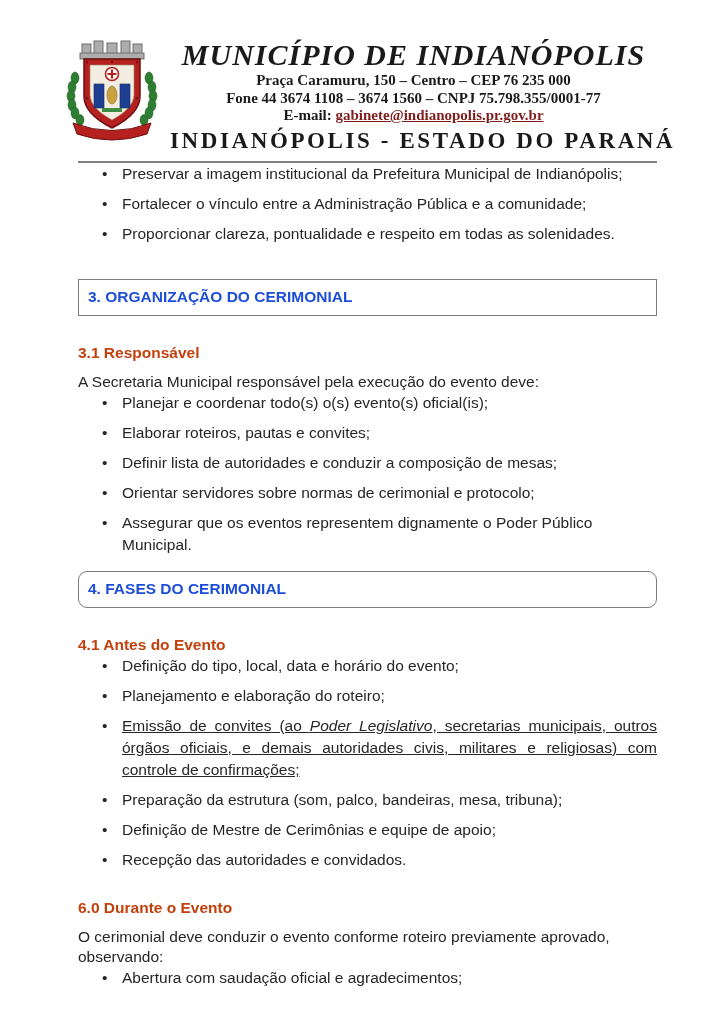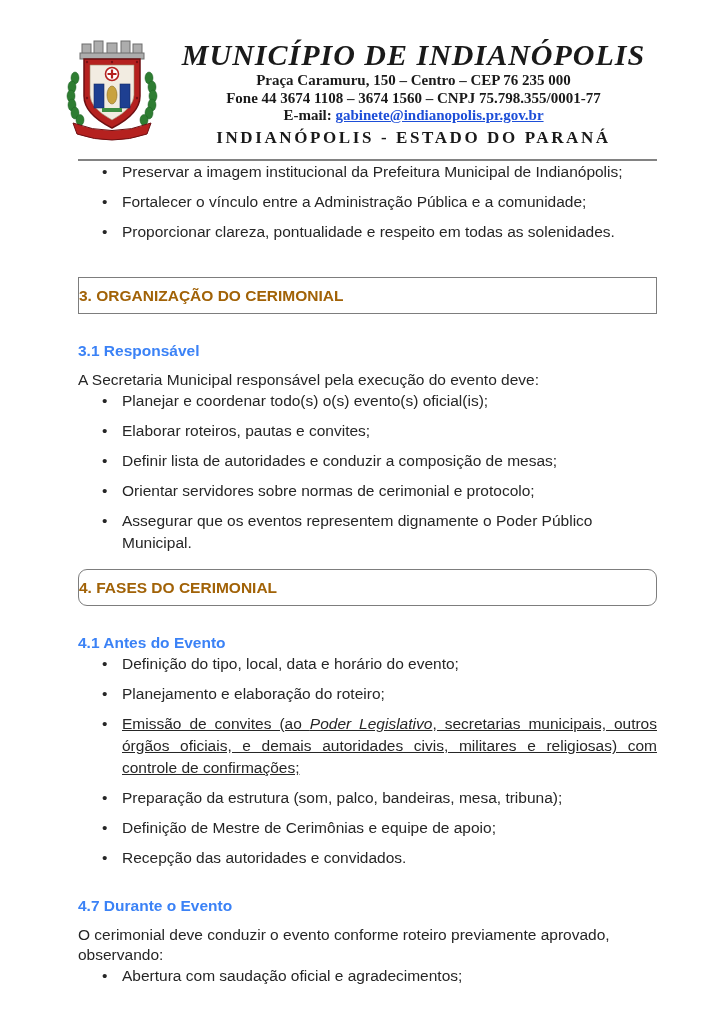--- a/index.html
+++ b/index.html
@@ -34,26 +34,26 @@
     line-height: 34px;
     white-space: nowrap;
   }
   .hdr-line {
     font-size: 15px;
     font-weight: bold;
     line-height: 17.5px;
     white-space: nowrap;
   }
   .email-link {
-    color: #1d4ed8;
+    color: #7f1d1d;
     text-decoration: underline;
     cursor: pointer;
   }
   .hdr-sub {
-    font-size: 17px;
+    font-size: 23px;
     font-weight: bold;
     letter-spacing: 2.6px;
     margin-top: 3px;
     white-space: nowrap;
   }
   .header-divider {
     border: none;
     border-top: 2px solid #828282;
     margin: 7px 0 0 0;
   }
@@ -74,28 +74,29 @@
   }
   .justify { text-align: justify; text-decoration: underline; }
   .intro-list { margin-top: 21px; }
 
   .section-box {
     margin-top: 34px;
     height: 37px;
     border: 1.6px solid #7d7d7d;
     display: flex;
     align-items: center;
-    font-weight: bold;
-    color: #a16207;
+    padding-left: 9px;
+    font-weight: bold;
+    color: #1d4ed8;
   }
   .box-gap-lg { margin-top: 15px; border-radius: 9px; }
   .sub-heading {
     margin-top: 27px;
     font-weight: bold;
-    color: #3b82f6;
+    color: #c2410c;
     line-height: 20px;
   }
   .lead {
     margin-top: 9px;
     line-height: 20px;
   }
   .list-after-lead { margin-top: 7px; }
   .list-after-heading { margin-top: 8px; }
   .ital { font-style: italic; }
 </style>
@@ -187,19 +188,19 @@
   <div class="sub-heading">4.1 Antes do Evento</div>
   <ul class="doc-list list-after-heading">
     <li>Definição do tipo, local, data e horário do evento;</li>
     <li>Planejamento e elaboração do roteiro;</li>
     <li class="justify"><span>Emissão de convites (ao </span><span class="ital">Poder Legislativo</span><span>, secretarias municipais, outros órgãos oficiais, e demais autoridades civis, militares e religiosas) com controle de confirmações;</span></li>
     <li>Preparação da estrutura (som, palco, bandeiras, mesa, tribuna);</li>
     <li>Definição de Mestre de Cerimônias e equipe de apoio;</li>
     <li>Recepção das autoridades e convidados.</li>
   </ul>
 
-  <div class="sub-heading">4.7 Durante o Evento</div>
+  <div class="sub-heading">6.0 Durante o Evento</div>
   <div class="lead">O cerimonial deve conduzir o evento conforme roteiro previamente aprovado, observando:</div>
   <ul class="doc-list list-after-lead">
     <li>Abertura com saudação oficial e agradecimentos;</li>
   </ul>
 
 </div>
 
 </body></html>

